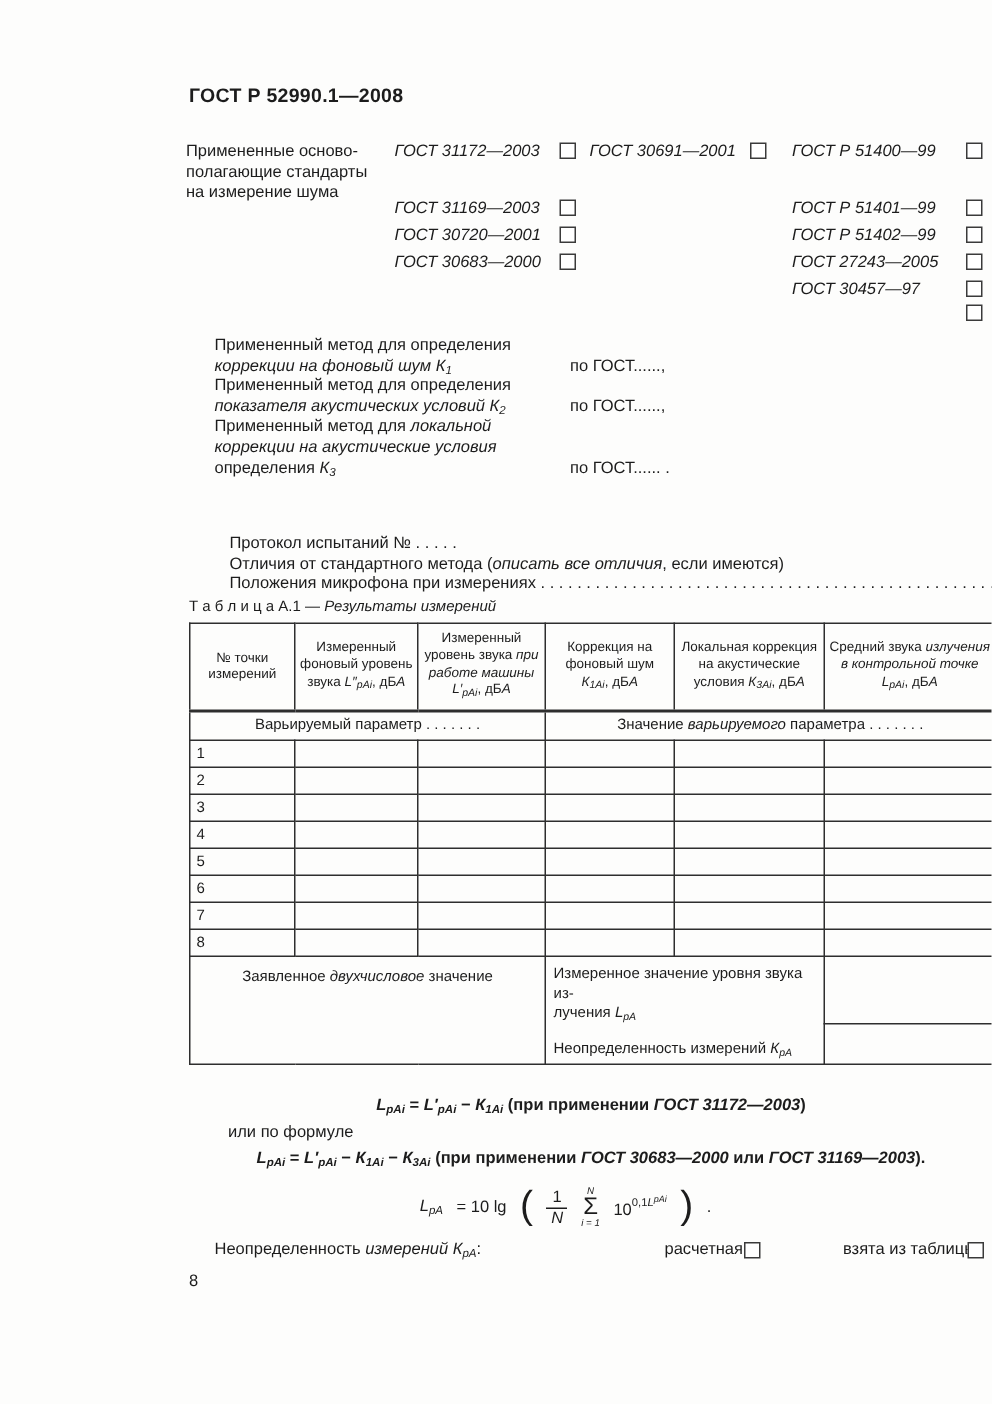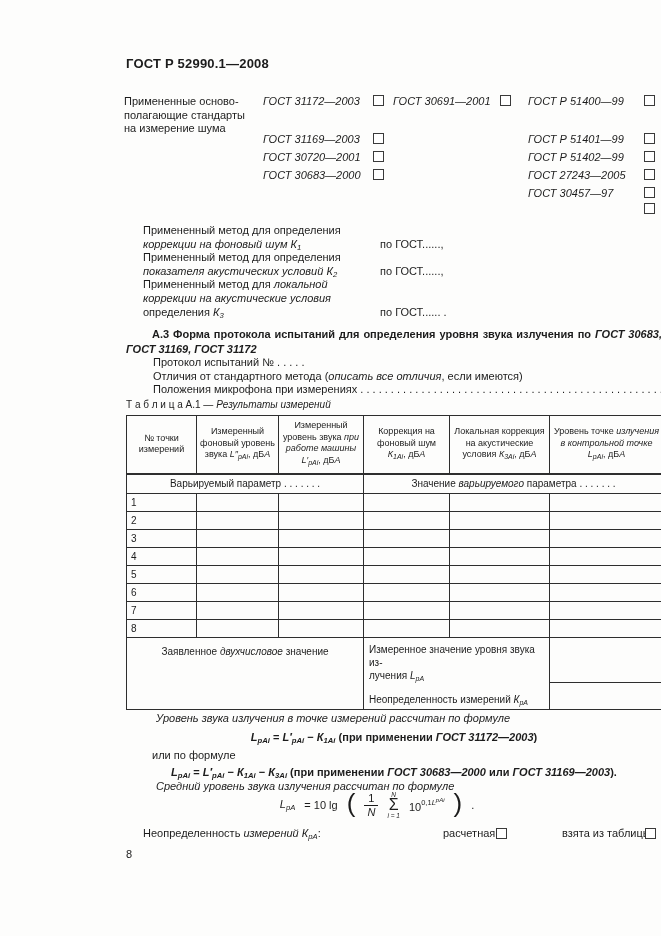--- a/index.html
+++ b/index.html
@@ -138,21 +138,20 @@
       <span class="gost-ref">по ГОСТ......,</span>
     </div>
     <div class="m-line"><span>Примененный метод для </span><span class="i">локальной</span></div>
     <div class="m-line"><span class="i">коррекции на акустические условия</span></div>
     <div class="m-line">
       <span><span>определения </span><span class="i">К</span><span class="sub">3</span></span>
       <span class="gost-ref">по ГОСТ...... .</span>
     </div>
   </div>
 
-  <div class="abs heading"><span class="b">А.3 Форма протокола испытаний для определения уровня звука излучения по </span><span class="bi">ГОСТ 30683, ГОСТ 31169, ГОСТ 31172</span></div>
   <div class="abs a3-line" style="top:356px"><span>Протокол испытаний № . . . . .</span></div>
   <div class="abs a3-line" style="top:369.5px"><span>Отличия от стандартного метода (</span><span class="i">описать все отличия</span><span>, если имеются)</span></div>
   <div class="abs a3-line a3-dots" style="top:383px"><span>Положения микрофона при измерениях . . . . . . . . . . . . . . . . . . . . . . . . . . . . . . . . . . . . . . . . . . . . . . . . . . . . . . . .</span></div>
 
   <div class="abs tbl-caption"><span>Т а б л и ц а  А.1 — </span><span class="i">Результаты измерений</span></div>
 
   <table class="results">
     <colgroup>
       <col style="width:70px">
         <col style="width:82px">
@@ -161,21 +160,21 @@
         <col style="width:100px">
         <col style="width:114px">
     </colgroup>
     <thead>
       <tr class="head">
         <th><span>№ точки измерений</span></th>
         <th><span>Измеренный фоновый уровень звука </span><span class="i">L″</span><span class="sub">pAi</span><span>, дБ</span><span class="i">А</span></th>
         <th><span>Измеренный уровень звука </span><span class="i">при работе машины L′</span><span class="sub">pAi</span><span>, дБ</span><span class="i">А</span></th>
         <th><span>Коррекция на фоновый шум </span><span class="i">К</span><span class="sub">1Ai</span><span>, дБ</span><span class="i">А</span></th>
         <th><span>Локальная коррекция на акустические условия </span><span class="i">К</span><span class="sub">3Ai</span><span>, дБ</span><span class="i">А</span></th>
-        <th><span>Уровень точке </span><span class="i">излучения в контрольной точке L</span><span class="sub">pAi</span><span>, дБ</span><span class="i">А</span></th>
+        <th><span>Средний звука </span><span class="i">излучения в контрольной точке L</span><span class="sub">pAi</span><span>, дБ</span><span class="i">А</span></th>
       </tr>
       <tr class="subhead">
         <td colspan="3"><span>Варьируемый параметр . . . . . . .</span></td>
         <td colspan="3"><span>Значение </span><span class="i">варьируемого</span><span> параметра . . . . . . .</span></td>
       </tr>
     </thead>
     <tbody>
       <tr>
           <td class="num">1</td>
           <td></td>
@@ -249,25 +248,23 @@
           <div class="p2"><span>Неопределенность измерений </span><span class="i">К</span><span class="sub">pA</span></div>
         </td>
         <td class="ft-r1"></td>
       </tr>
       <tr class="f2">
         <td class="ft-r2"></td>
       </tr>
     </tfoot>
   </table>
 
-  <div class="abs cap" style="left:108px;top:712px"><span class="i">Уровень звука излучения в точке измерений рассчитан по формуле</span></div>
   <div class="abs formula-line" style="top:731px"><span class="i">L</span><span class="sub">pAi</span><span> = </span><span class="i">L′</span><span class="sub">pAi</span><span> − </span><span class="i">К</span><span class="sub">1Ai</span><span> (при применении </span><span class="i">ГОСТ 31172—2003</span><span>)</span></div>
   <div class="abs cap" style="left:104px;top:749px"><span>или по формуле</span></div>
   <div class="abs formula-line" style="top:766px"><span class="i">L</span><span class="sub">pAi</span><span> = </span><span class="i">L′</span><span class="sub">pAi</span><span> − </span><span class="i">К</span><span class="sub">1Ai</span><span> − </span><span class="i">К</span><span class="sub">3Ai</span><span> (при применении </span><span class="i">ГОСТ 30683—2000</span><span> или </span><span class="i">ГОСТ 31169—2003</span><span>).</span></div>
-  <div class="abs cap" style="left:108px;top:780px"><span class="i">Средний уровень звука излучения рассчитан по формуле</span></div>
 
   <div class="abs f3">
     <span><span class="i">L</span><span class="sub">pA</span></span>
     <span>= 10 lg</span>
     <span class="bigparen">(</span>
     <span class="frac">
       <span class="num">1</span>
       <span class="den">N</span>
     </span>
     <span class="sum">

